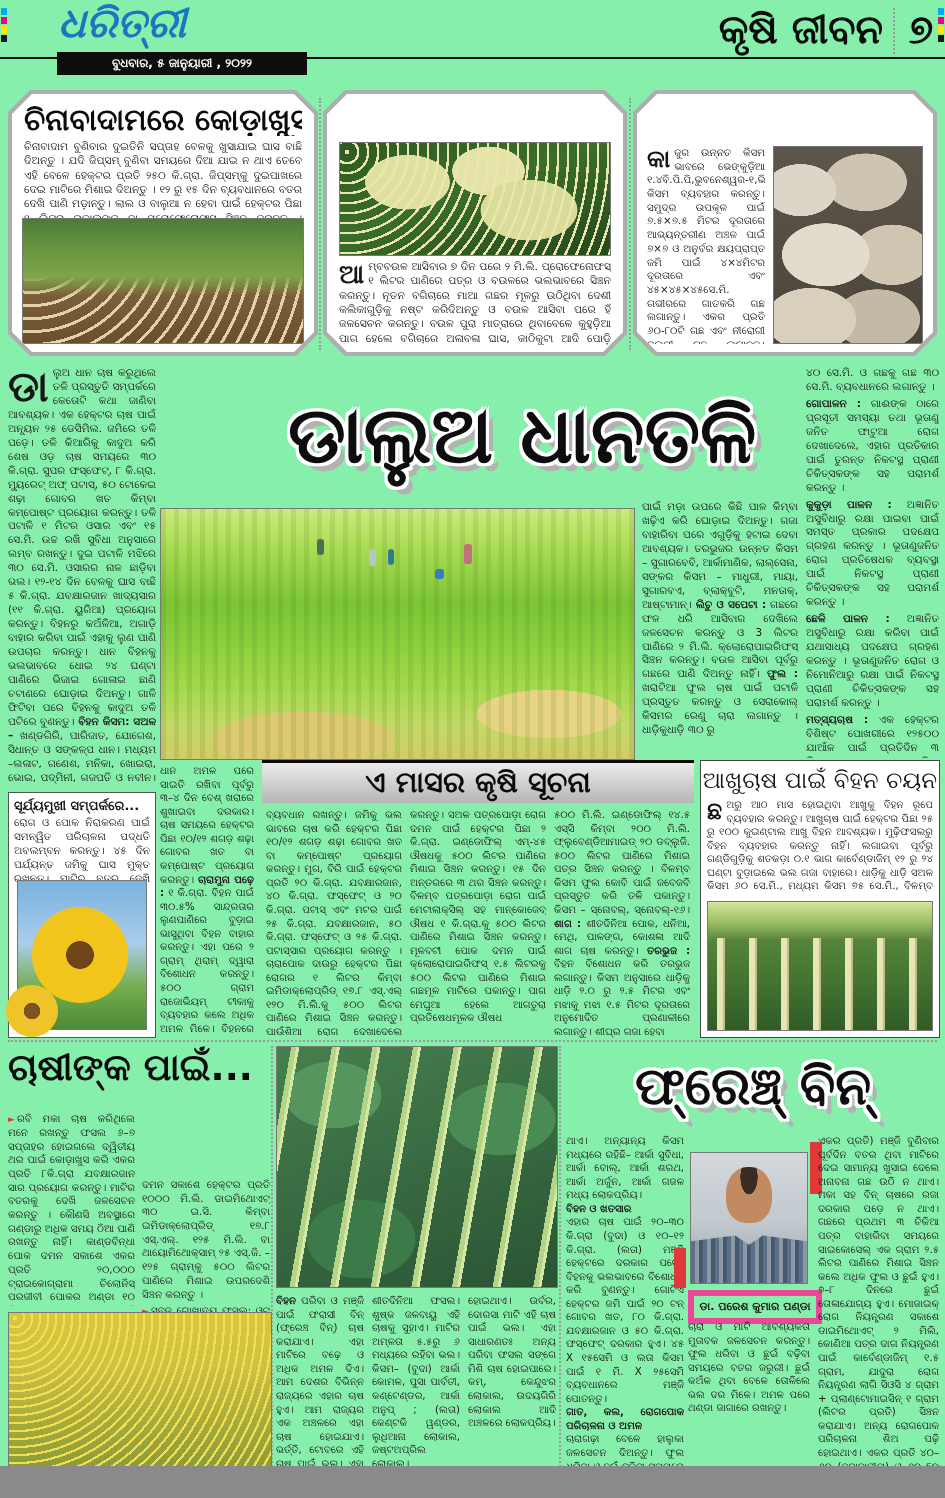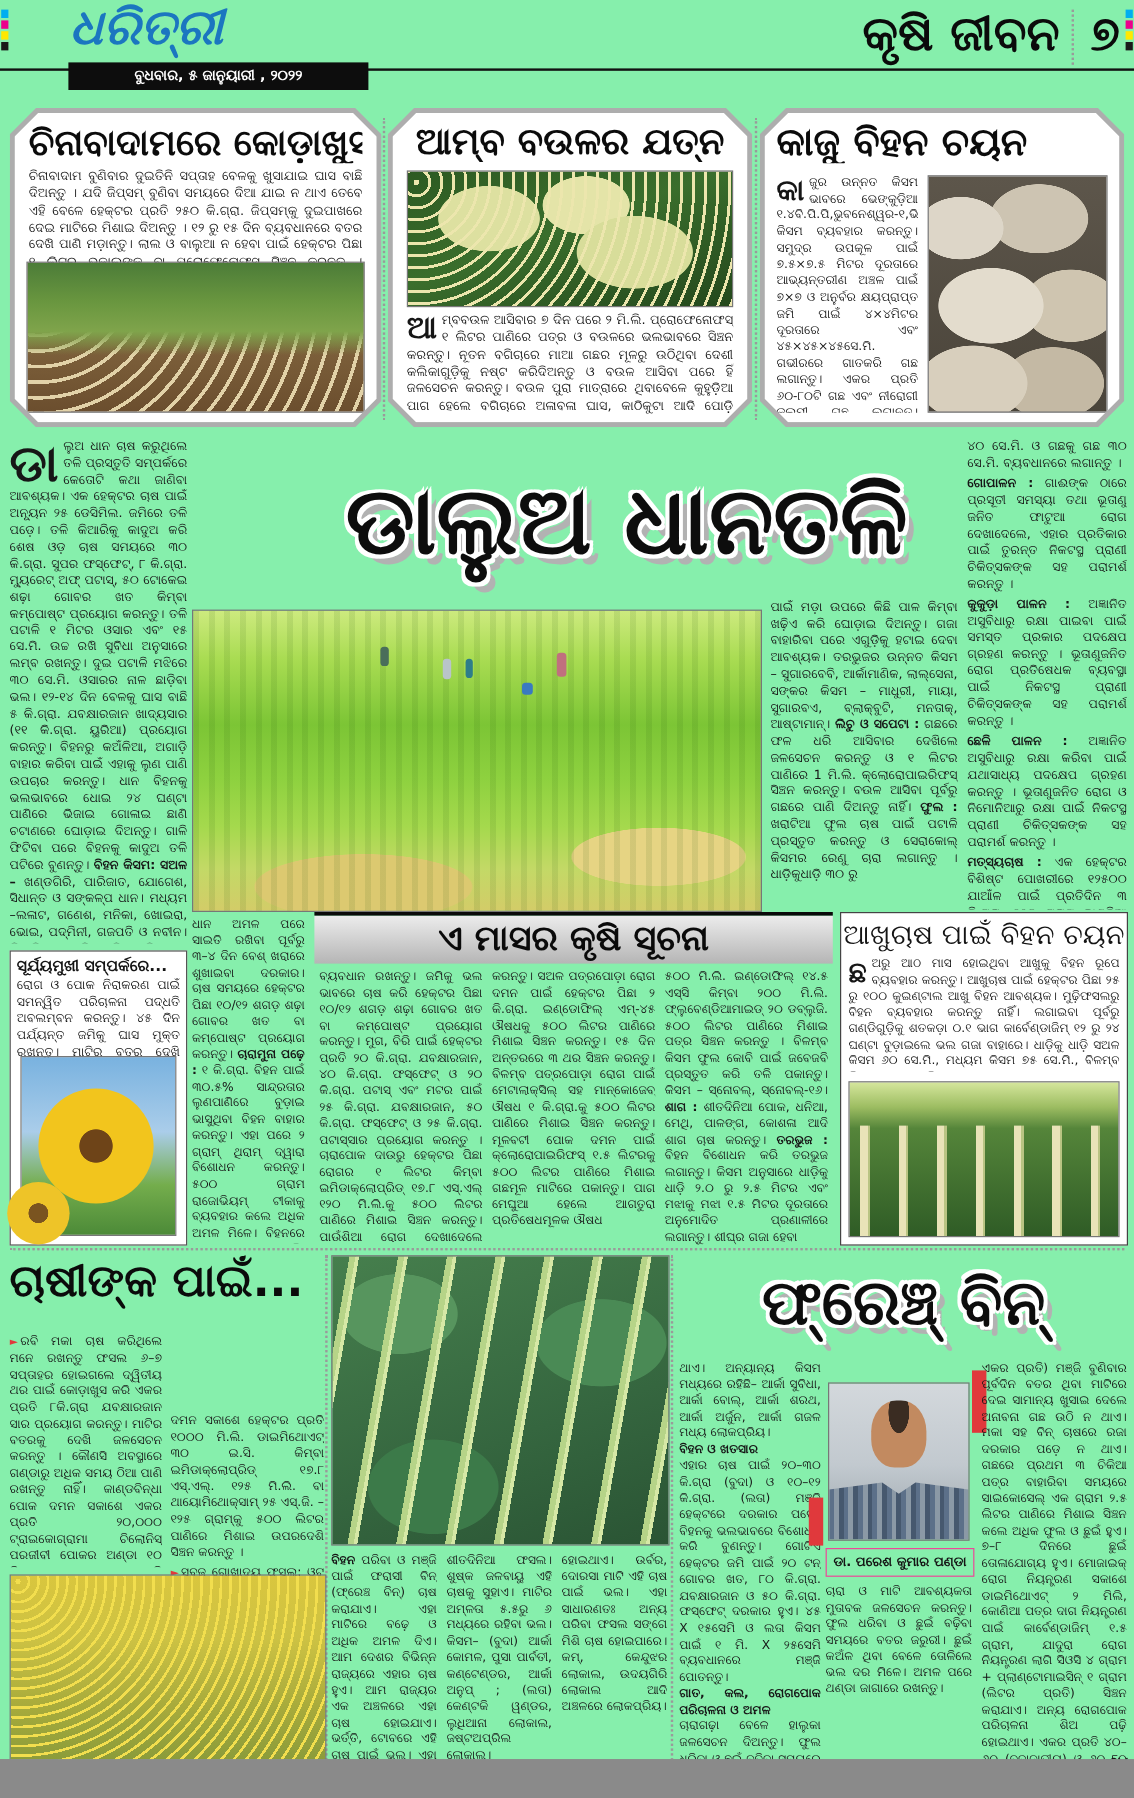--- a/index.html
+++ b/index.html
@@ -106,32 +106,30 @@
     <div class="frame-in">
       <div class="abs hl-top" style="left:12px;top:10px;right:12px;">ଚିନାବାଦାମରେ କୋଡ଼ାଖୁସା</div>
       <div class="abs bt" style="left:12px;top:46px;right:12px;height:82px;font-size:10.8px;">ଚିନାବାଦାମ ବୁଣିବାର ଦୁଇତିନି ସପ୍ତାହ ବେଳକୁ ଖୁସାଯାଇ ଘାସ ବାଛି ଦିଅନ୍ତୁ । ଯଦି ଜିପ୍‌ସମ୍ ବୁଣିବା ସମୟରେ ଦିଆ ଯାଇ ନ ଥାଏ ତେବେ ଏହି ବେଳେ ହେକ୍ଟର ପ୍ରତି ୨୫୦ କି.ଗ୍ରା. ଜିପ୍‌ସମ୍‌କୁ ଦୁଇପାଖରେ ଦେଇ ମାଟିରେ ମିଶାଇ ଦିଅନ୍ତୁ । ୧୨ ରୁ ୧୫ ଦିନ ବ୍ୟବଧାନରେ ବତର ଦେଖି ପାଣି ମଡ଼ାନ୍ତୁ। ଲାଲ ଓ ବାଲୁଆ ନ ହେବା ପାଇଁ ହେକ୍ଟର ପିଛା ୧ ଲିଟର ଭକାଲଙ୍କ ବା ପ୍ରୋଫେନୋଫସ୍ ସିଞ୍ଚନ କରନ୍ତୁ । ଉଇପୋକ ନ ଲାଗିବା ପାଇଁ ହେକ୍ଟର ପ୍ରତି ୧ ଲିଟର ରୋଗର କିମ୍ବା ୧୨୫ ଗ୍ରାମ୍ ଥାୟୋମେଥୋକ୍ସାମ୍ ୫୦୦ ଲିଟର ପାଣିରେ ଗୋଳାଇ ସିଞ୍ଚନ୍ତୁ । ପତ୍ରଦାଗ ରୋଗ (ଟିକା) ଦେଖାଦେଲେ ହେକ୍ଟର ପ୍ରତି ୫୦୦ ମି.ଲି. ଟେବୁକୋନାଜୋଲ୍/ହେକ୍ସାକୋନାଜଲ୍ କିମ୍ବା କ୍ଲୋରୋଥାଲୋନିଲ୍ ୨ ଗ୍ରାମ୍ / ଲିଟର ପାଣି ସିଞ୍ଚନ କରନ୍ତୁ।</div>
       <div class="photo ph-peanut" style="left:10px;right:10px;bottom:8px;height:124px;"></div>
     </div>
   </div>
   <div class="vdots" style="left:319px;top:98px;height:252px;"></div>
 
   <div class="abs frame" style="left:323px;top:90px;width:304px;height:266px;">
     <div class="frame-in">
-      <div class="abs hl-top" style="left:12px;top:8px;right:12px;text-align:center;font-size:31px;">ଆମ୍ବ ବଉଳର ଯତ୍ନ</div>
       <div class="photo ph-mango" style="left:12px;right:12px;top:48px;height:112px;"></div>
       <div class="abs bt" style="left:12px;right:12px;top:166px;bottom:6px;font-size:10.8px;">
         <span class="dc" style="font-size:26px;">ଆ</span><span>ମ୍ବବଉଳ ଆସିବାର ୭ ଦିନ ପରେ ୨ ମି.ଲି. ପ୍ରୋଫେନୋଫସ୍ ୧ ଲିଟର ପାଣିରେ ପତ୍ର ଓ ବଉଳରେ ଭଲଭାବରେ ସିଞ୍ଚନ କରନ୍ତୁ। ନୂତନ ବଗିଚାରେ ମାଆ ଗଛର ମୂଳରୁ ଉଠିଥିବା ଦେଶୀ କଲିକାଗୁଡ଼ିକୁ ନଷ୍ଟ କରିଦିଅନ୍ତୁ ଓ ବଉଳ ଆସିବା ପରେ ହିଁ ଜଳସେଚନ କରନ୍ତୁ। ବଉଳ ପୁରା ମାତ୍ରାରେ ଥିବାବେଳେ କୁହୁଡ଼ିଆ ପାଗ ହେଲେ ବଗିଚାରେ ଅଳାବଳା ଘାସ, କାଠିକୁଟା ଆଦି ପୋଡ଼ି ବଗିଚାକୁ ଧୂଆଁ ଦିଅନ୍ତୁ ଓ ଡିଥେନ୍ ଏମ୍-୪୫ ଏକ ଲିଟର ପାଣିରେ ୩ ଗ୍ରାମ୍ ମିଶାଇ ସିଞ୍ଚନ କରନ୍ତୁ। ସଲ୍‌ଫେକ୍ସ ୧ ଲିଟର ପାଣିରେ ୪ ଗ୍ରାମ୍ ମିଶାଇ ସିଞ୍ଚନ୍ତୁ।</span>
       </div>
     </div>
   </div>
   <div class="vdots" style="left:629px;top:98px;height:252px;"></div>
 
   <div class="abs frame" style="left:633px;top:90px;width:304px;height:266px;">
     <div class="frame-in">
-      <div class="abs hl-top" style="left:10px;top:8px;right:10px;font-size:32px;">କାଜୁ ବିହନ ଚୟନ</div>
       <div class="abs bt" style="left:10px;top:52px;width:118px;bottom:8px;font-size:10.3px;">
         <span class="dc" style="font-size:24px;">କା</span><span>ଜୁର ଉନ୍ନତ କିସମ ଭାବରେ ଭେଙ୍କୁଡ଼ିଆ ୧.୪ବି.ପି.ପି,ଭୁବନେଶ୍ୱର-୧,ଭି.ଆର.ଇ-୨,ହାଇବ୍ରିଡ୍-୨-୧୭ କିସମ ବ୍ୟବହାର କରନ୍ତୁ। ସମୁଦ୍ର ଉପକୂଳ ପାଇଁ ୭.୫×୭.୫ ମିଟର ଦୂରତାରେ ଆଭ୍ୟନ୍ତରୀଣ ଅଞ୍ଚଳ ପାଇଁ ୭×୭ ଓ ଅନୁର୍ବର କ୍ଷୟପ୍ରାପ୍ତ ଜମି ପାଇଁ ୪×୪ମିଟର ଦୂରତାରେ ଏବଂ ୪୫×୪୫×୪୫ସେ.ମି. ଗଭୀରରେ ଗାତକରି ଗଛ ଲଗାନ୍ତୁ। ଏକର ପ୍ରତି ୬୦-୮୦ଟି ଗଛ ଏବଂ ନୀରୋଗୀ କଲମୀ ଗଛ ଲଗାନ୍ତୁ। ଲଗାଇବା ସମୟରେ ୧୧୦ଗ୍ରାମ୍ ଯବକ୍ଷାରଜାନ, ୭୦ଗ୍ରାମ୍ ଫସ୍‌ଫେଟ ସାର ପ୍ରୟୋଗ କରନ୍ତୁ।</span>
       </div>
       <div class="photo ph-cashew" style="left:136px;right:10px;top:52px;bottom:8px;"></div>
     </div>
   </div>
 
   <div class="abs stamp" style="left:288px;top:376px;width:524px;height:120px;font-size:78px;line-height:118px;text-align:left;">ଡାଲୁଅ ଧାନତଳି</div>
 
   <div class="abs bt" style="left:8px;top:366px;width:148px;height:420px;">
@@ -150,21 +148,21 @@
     <span class="pp" style="left:33%;top:12%;width:7px;height:16px;background:#4a6e5a;"></span>
     <span class="pp" style="left:44%;top:16%;width:7px;height:17px;background:#b9c4c9;"></span>
     <span class="pp" style="left:48%;top:16%;width:6px;height:16px;background:#2e7d8a;"></span>
     <span class="pp" style="left:58%;top:24%;width:9px;height:10px;background:#3a7ac0;"></span>
     <span class="pp" style="left:64%;top:14%;width:8px;height:20px;background:#c0707e;"></span>
   </div>
 
   <div class="abs bt" style="left:642px;top:500px;width:156px;height:258px;">
     <span>ପାଇଁ ମଡ଼ା ଉପରେ କିଛି ପାଳ କିମ୍ବା ଖଢ଼ିଏ କରି ଘୋଡ଼ାଇ ଦିଅନ୍ତୁ। ଗଜା ବାହାରିବା ପରେ ଏଗୁଡ଼ିକୁ ହଟାଇ ଦେବା ଆବଶ୍ୟକ। ତରଭୁଜର ଉନ୍ନତ କିସମ – ସୁଗାରବେବି, ଆର୍କାମାଣିକ, ଲାଲ୍‌ସେନା, ସଙ୍କର କିସମ – ମାଧୁରୀ, ମାୟା, ସୁଗାରବଏ, ବ୍ଲାକ୍‌ବୁଟି, ମନତାକ୍, ଆଷ୍ଟାମାନ୍।</span>
     <span class="sh">ଲିଚୁ ଓ ସପେଟା :</span>
-    <span>ଗଛରେ ଫଳ ଧରି ଆସିବାର ଦେଖିଲେ ଜଳସେଚନ କରନ୍ତୁ ଓ ୧ ଲିଟର ପାଣିରେ 1 ମି.ଲି. କ୍ଲୋରୋପାଇରିଫସ୍ ସିଞ୍ଚନ କରନ୍ତୁ। ବଉଳ ଆସିବା ପୂର୍ବରୁ ଗଛରେ ପାଣି ଦିଅନ୍ତୁ ନାହିଁ।</span>
+    <span>ଗଛରେ ଫଳ ଧରି ଆସିବାର ଦେଖିଲେ ଜଳସେଚନ କରନ୍ତୁ ଓ 3 ଲିଟର ପାଣିରେ ୨ ମି.ଲି. କ୍ଲୋରୋପାଇରିଫସ୍ ସିଞ୍ଚନ କରନ୍ତୁ। ବଉଳ ଆସିବା ପୂର୍ବରୁ ଗଛରେ ପାଣି ଦିଅନ୍ତୁ ନାହିଁ।</span>
     <span class="sh">ଫୁଲ :</span>
     <span>ଖରାଟିଆ ଫୁଲ ଚାଷ ପାଇଁ ପଟାଳି ପ୍ରସ୍ତୁତ କରନ୍ତୁ ଓ ସେରାକୋଲ୍ କିସମର ରେଣୁ ଚାରା ଲଗାନ୍ତୁ । ଧାଡ଼ିକୁଧାଡ଼ି ୩୦ ରୁ</span>
   </div>
 
   <div class="abs bt" style="left:806px;top:366px;width:133px;height:392px;">
     <p>୪୦ ସେ.ମି. ଓ ଗଛକୁ ଗଛ ୩୦ ସେ.ମି. ବ୍ୟବଧାନରେ ଲଗାନ୍ତୁ ।</p>
     <p><span class="sh">ଗୋପାଳନ :</span> <span>ଗାଈଙ୍କ ଠାରେ ପ୍ରସୂତୀ ସମସ୍ୟା ତଥା ଭୂତାଣୁ ଜନିତ ଫାଟୁଆ ରୋଗ ଦେଖାଦେଲେ, ଏହାର ପ୍ରତିକାର ପାଇଁ ତୁରନ୍ତ ନିକଟସ୍ଥ ପ୍ରାଣୀ ଚିକିତ୍ସକଙ୍କ ସହ ପରାମର୍ଶ କରନ୍ତୁ ।</span></p>
     <p><span class="sh">କୁକୁଡ଼ା ପାଳନ :</span> <span>ଅଜ୍ଞାନିତ ଅସୁବିଧାରୁ ରକ୍ଷା ପାଇବା ପାଇଁ ସମସ୍ତ ପ୍ରକାର ପଦକ୍ଷେପ ଗ୍ରହଣ କରନ୍ତୁ । ଭୂତାଣୁଜନିତ ରୋଗ ପ୍ରତିଷେଧକ ବ୍ୟବସ୍ଥା ପାଇଁ ନିକଟସ୍ଥ ପ୍ରାଣୀ ଚିକିତ୍ସକଙ୍କ ସହ ପରାମର୍ଶ କରନ୍ତୁ ।</span></p>
     <p><span class="sh">ଛେଳି ପାଳନ :</span> <span>ଅଜ୍ଞାନିତ ଅସୁବିଧାରୁ ରକ୍ଷା କରିବା ପାଇଁ ଯଥାସାଧ୍ୟ ପଦକ୍ଷେପ ଗ୍ରହଣ କରନ୍ତୁ । ଭୂତାଣୁଜନିତ ରୋଗ ଓ ନିମୋନିଆରୁ ରକ୍ଷା ପାଇଁ ନିକଟସ୍ଥ ପ୍ରାଣୀ ଚିକିତ୍ସକଙ୍କ ସହ ପରାମର୍ଶ କରନ୍ତୁ ।</span></p>
     <p><span class="sh">ମତ୍ସ୍ୟଚାଷ :</span> <span>ଏକ ହେକ୍ଟର ବିଶିଷ୍ଟ ପୋଖରୀରେ ୧୨୫୦୦ ଯାଆଁଳ ପାଇଁ ପ୍ରତିଦିନ ୩ କି.ଗ୍ରା. ୨୫୦ ଗ୍ରାମ୍ କାଣ୍ଡିଆ କୁଣ୍ଡା ସହିତ ୩ କି.ଗ୍ରା. ୨୫୦ ଗ୍ରାମ୍ ଚିନାବାଦାମ ପିଡ଼ିଆକୁ ମିଶାଇ ଖାଦ୍ୟ ଦିଅନ୍ତୁ।</span></p>
@@ -231,21 +229,21 @@
     <span>ଏହାର ଚାଷ ପାଇଁ ୨୦–୩୦ କି.ଗ୍ରା (ବୁଦା) ଓ ୧୦–୧୨ କି.ଗ୍ରା. (ଲତା) ମଞ୍ଜି ହେକ୍ଟରେ ଦରକାର ପଡ଼େ। ବିହନକୁ ଭଲଭାବରେ ବିଶୋଧନ କରି ବୁଣନ୍ତୁ। ଗୋଟିଏ ହେକ୍ଟର ଜମି ପାଇଁ ୨୦ ଟନ୍ ଗୋବର ଖତ, ୮୦ କି.ଗ୍ରା. ଯବକ୍ଷାରଜାନ ଓ ୫୦ କି.ଗ୍ରା. ଫସ୍‌ଫେଟ୍ ଦରକାର ହୁଏ। ୪୫ X ୧୫ସେମି ଓ ଲତା କିସମ ପାଇଁ ୧ ମି. X ୨୫ସେମି ବ୍ୟବଧାନରେ ମଞ୍ଜି ପୋତନ୍ତୁ।</span>
     <span class="sh" style="display:block;">ଗାତ, କଲ, ରୋଗପୋକ ପରିଚାଳନା ଓ ଅମଳ</span>
     <span>ଚାରାଗଢ଼ା ବେଳେ ହାଲୁକା ଜଳସେଚନ ଦିଅନ୍ତୁ। ଫୁଲ ଧରିବା ଓ ଛୁଇଁ ବଢ଼ିବା ସମୟରେ ବତର ଜରୁରୀ। ଏକର ପ୍ରତି ୪ ସପ୍ତାହରେ କୋଡ଼ାଖୁସା କରନ୍ତୁ।</span>
   </div>
 
   <div class="abs" style="left:690px;top:1152px;width:118px;height:132px;">
     <div class="photo ph-portrait" style="left:0;top:0;right:0;bottom:0;"></div>
     <div class="abs" style="right:-14px;top:-10px;width:12px;height:52px;background:#e0393c;"></div>
     <div class="abs" style="left:-16px;bottom:-4px;width:12px;height:40px;background:#e0393c;"></div>
   </div>
-  <div class="abs" style="left:688px;top:1290px;width:122px;height:22px;border:1px solid #ec4899;font-size:11px;font-weight:800;text-align:center;line-height:22px;white-space:nowrap;overflow:hidden;">ଡା. ପରେଶ କୁମାର ପଣ୍ଡା</div>
+  <div class="abs" style="left:688px;top:1290px;width:122px;height:22px;border:6px solid #ec4899;font-size:11px;font-weight:800;text-align:center;line-height:22px;white-space:nowrap;overflow:hidden;">ଡା. ପରେଶ କୁମାର ପଣ୍ଡା</div>
   <div class="abs bt" style="left:688px;top:1320px;width:122px;height:168px;font-size:10.2px;">ଚାରା ଓ ମାଟି ଆବଶ୍ୟକତା ମୁତାବକ ଜଳସେଚନ କରନ୍ତୁ। ଫୁଲ ଧରିବା ଓ ଛୁଇଁ ବଢ଼ିବା ସମୟରେ ବତର ଜରୁରୀ। ଛୁଇଁ କଅଁଳ ଥିବା ବେଳେ ତୋଳିଲେ ଭଲ ଦର ମିଳେ। ଅମଳ ପରେ ଥଣ୍ଡା ଜାଗାରେ ରଖନ୍ତୁ।</div>
 
   <div class="abs bt" style="left:818px;top:1134px;width:121px;height:354px;font-size:10.2px;">
     <span>ଏକର ପ୍ରତି) ମଞ୍ଜି ବୁଣିବାର ପୂର୍ବଦିନ ବତର ଥିବା ମାଟିରେ ଦେଇ ସାମାନ୍ୟ ଖୁସାଇ ଦେଲେ ଅନାବନା ଗଛ ଉଠି ନ ଥାଏ। ମକା ସହ ବିନ୍ ଚାଷରେ ରଜା ଦରକାର ପଡ଼େ ନ ଥାଏ। ଗଛରେ ପ୍ରଥମ ୩ ଚିକିଆ ପତ୍ର ବାହାରିବା ସମୟରେ ସାଇକୋସେଲ୍ ଏକ ଗ୍ରାମ ୨.୫ ଲିଟର ପାଣିରେ ମିଶାଇ ସିଞ୍ଚନ କଲେ ଅଧିକ ଫୁଲ ଓ ଛୁଇଁ ହୁଏ। ୭–୮ ଦିନରେ ଛୁଇଁ ତୋଳାଯୋଗ୍ୟ ହୁଏ।</span>
     <span>ମୋଜାଇକ୍ ରୋଗ ନିୟନ୍ତ୍ରଣ ସକାଶେ ଡାଇମିଥୋଏଟ୍ ୨ ମିଲି, କୋଣିଆ ପତ୍ର ଦାଗ ନିୟନ୍ତ୍ରଣ ପାଇଁ କାର୍ବେଣ୍ଡାଜିମ୍ ୧.୫ ଗ୍ରାମ, ଯାଦୁରା ରୋଗ ନିୟନ୍ତ୍ରଣ ଲାଗି ସିଓସି ୪ ଗ୍ରାମ + ପ୍ଲାଣ୍ଟୋମାଇସିନ୍ ୧ ଗ୍ରାମ (ଲିଟର ପ୍ରତି) ସିଞ୍ଚନ କରାଯାଏ। ଅନ୍ୟ ରୋଗପୋକ ପରିଚାଳନା ଶିଅ ପଢ଼ି ହୋଇଥାଏ। ଏକର ପ୍ରତି ୪୦–୬୦ (ବୁଦାଜାତୀୟ) ଓ ୬୦–୮୦ କୁଇଣ୍ଟାଲ (ଲତାଜାତୀୟ) କଞ୍ଚା ବିନ୍ ଅମଳ ମିଳିଥାଏ। ପ୍ରଥମ ଅମଳ ୫୦–୫୫ ଦିନରେ ହୋଇ ଫସଲ ଅବଧି ୭୫ରୁ ୯୦ ଦିନରେ ହୋଇଥାଏ।</span>
     
   </div>
 
   <div class="abs" style="left:845px;top:1462px;width:95px;display:flex;align-items:center;gap:4px;">
     <span style="flex:1;border-top:2px solid #111;height:0;"></span>

